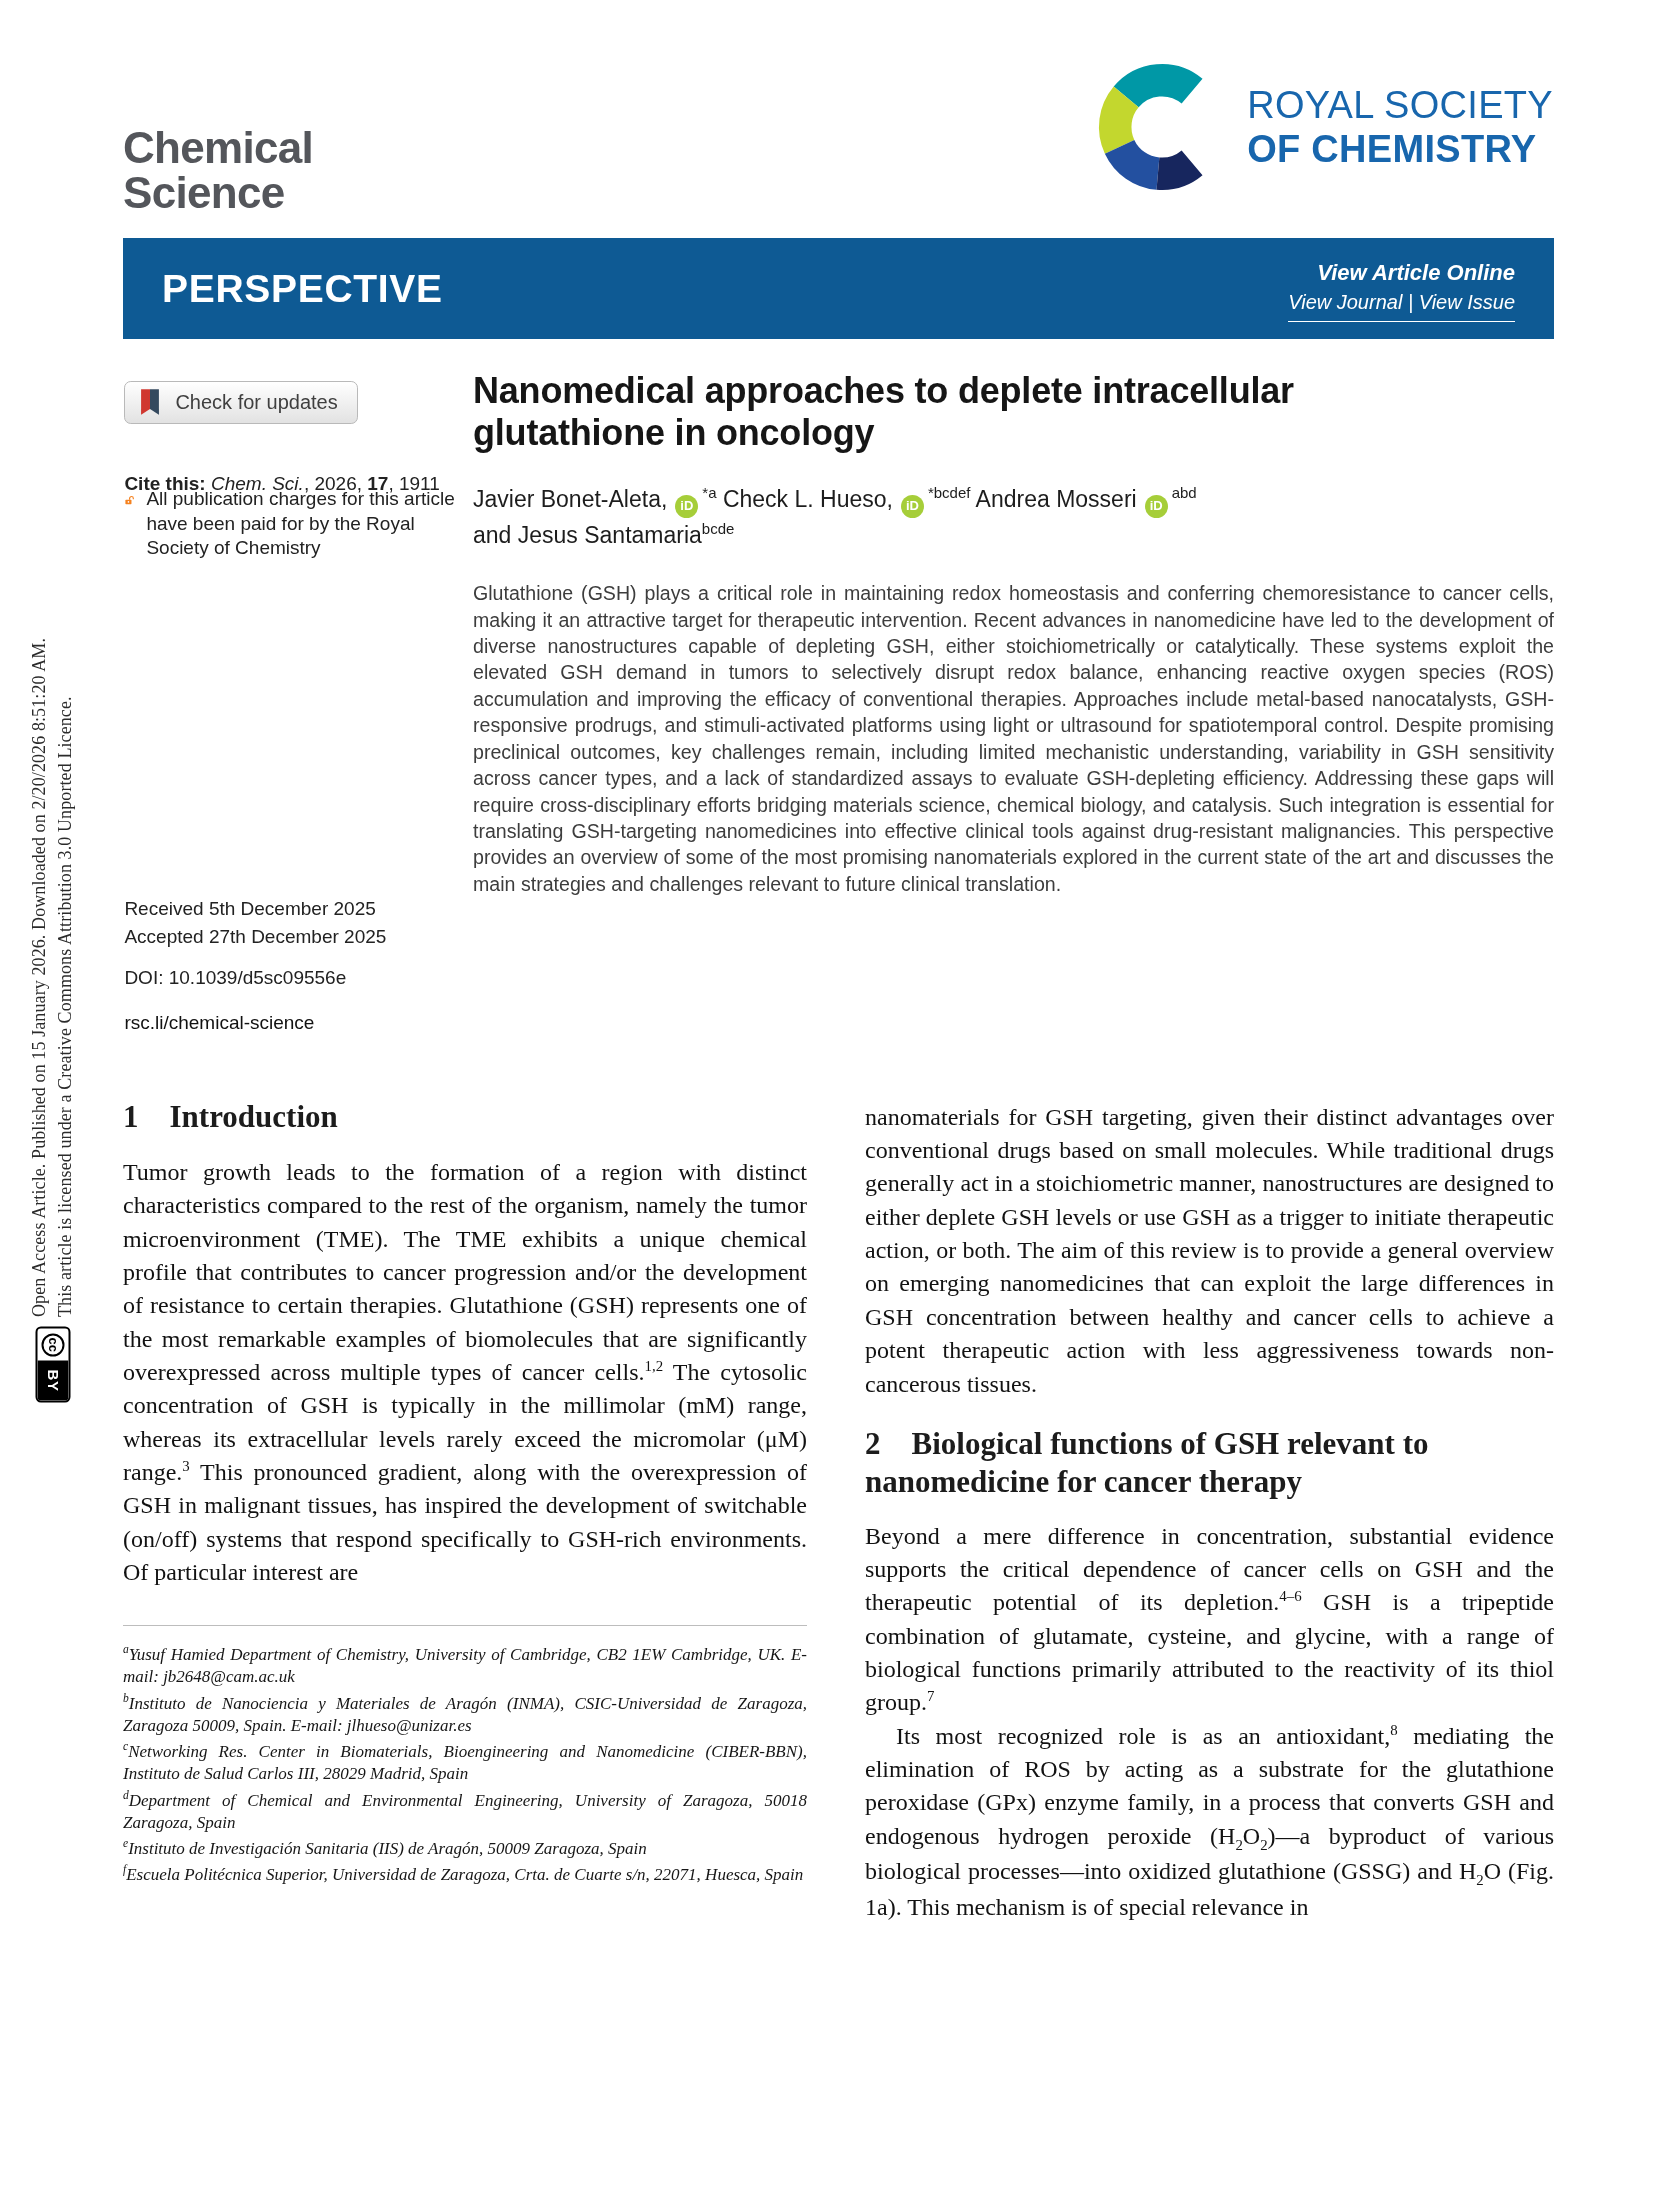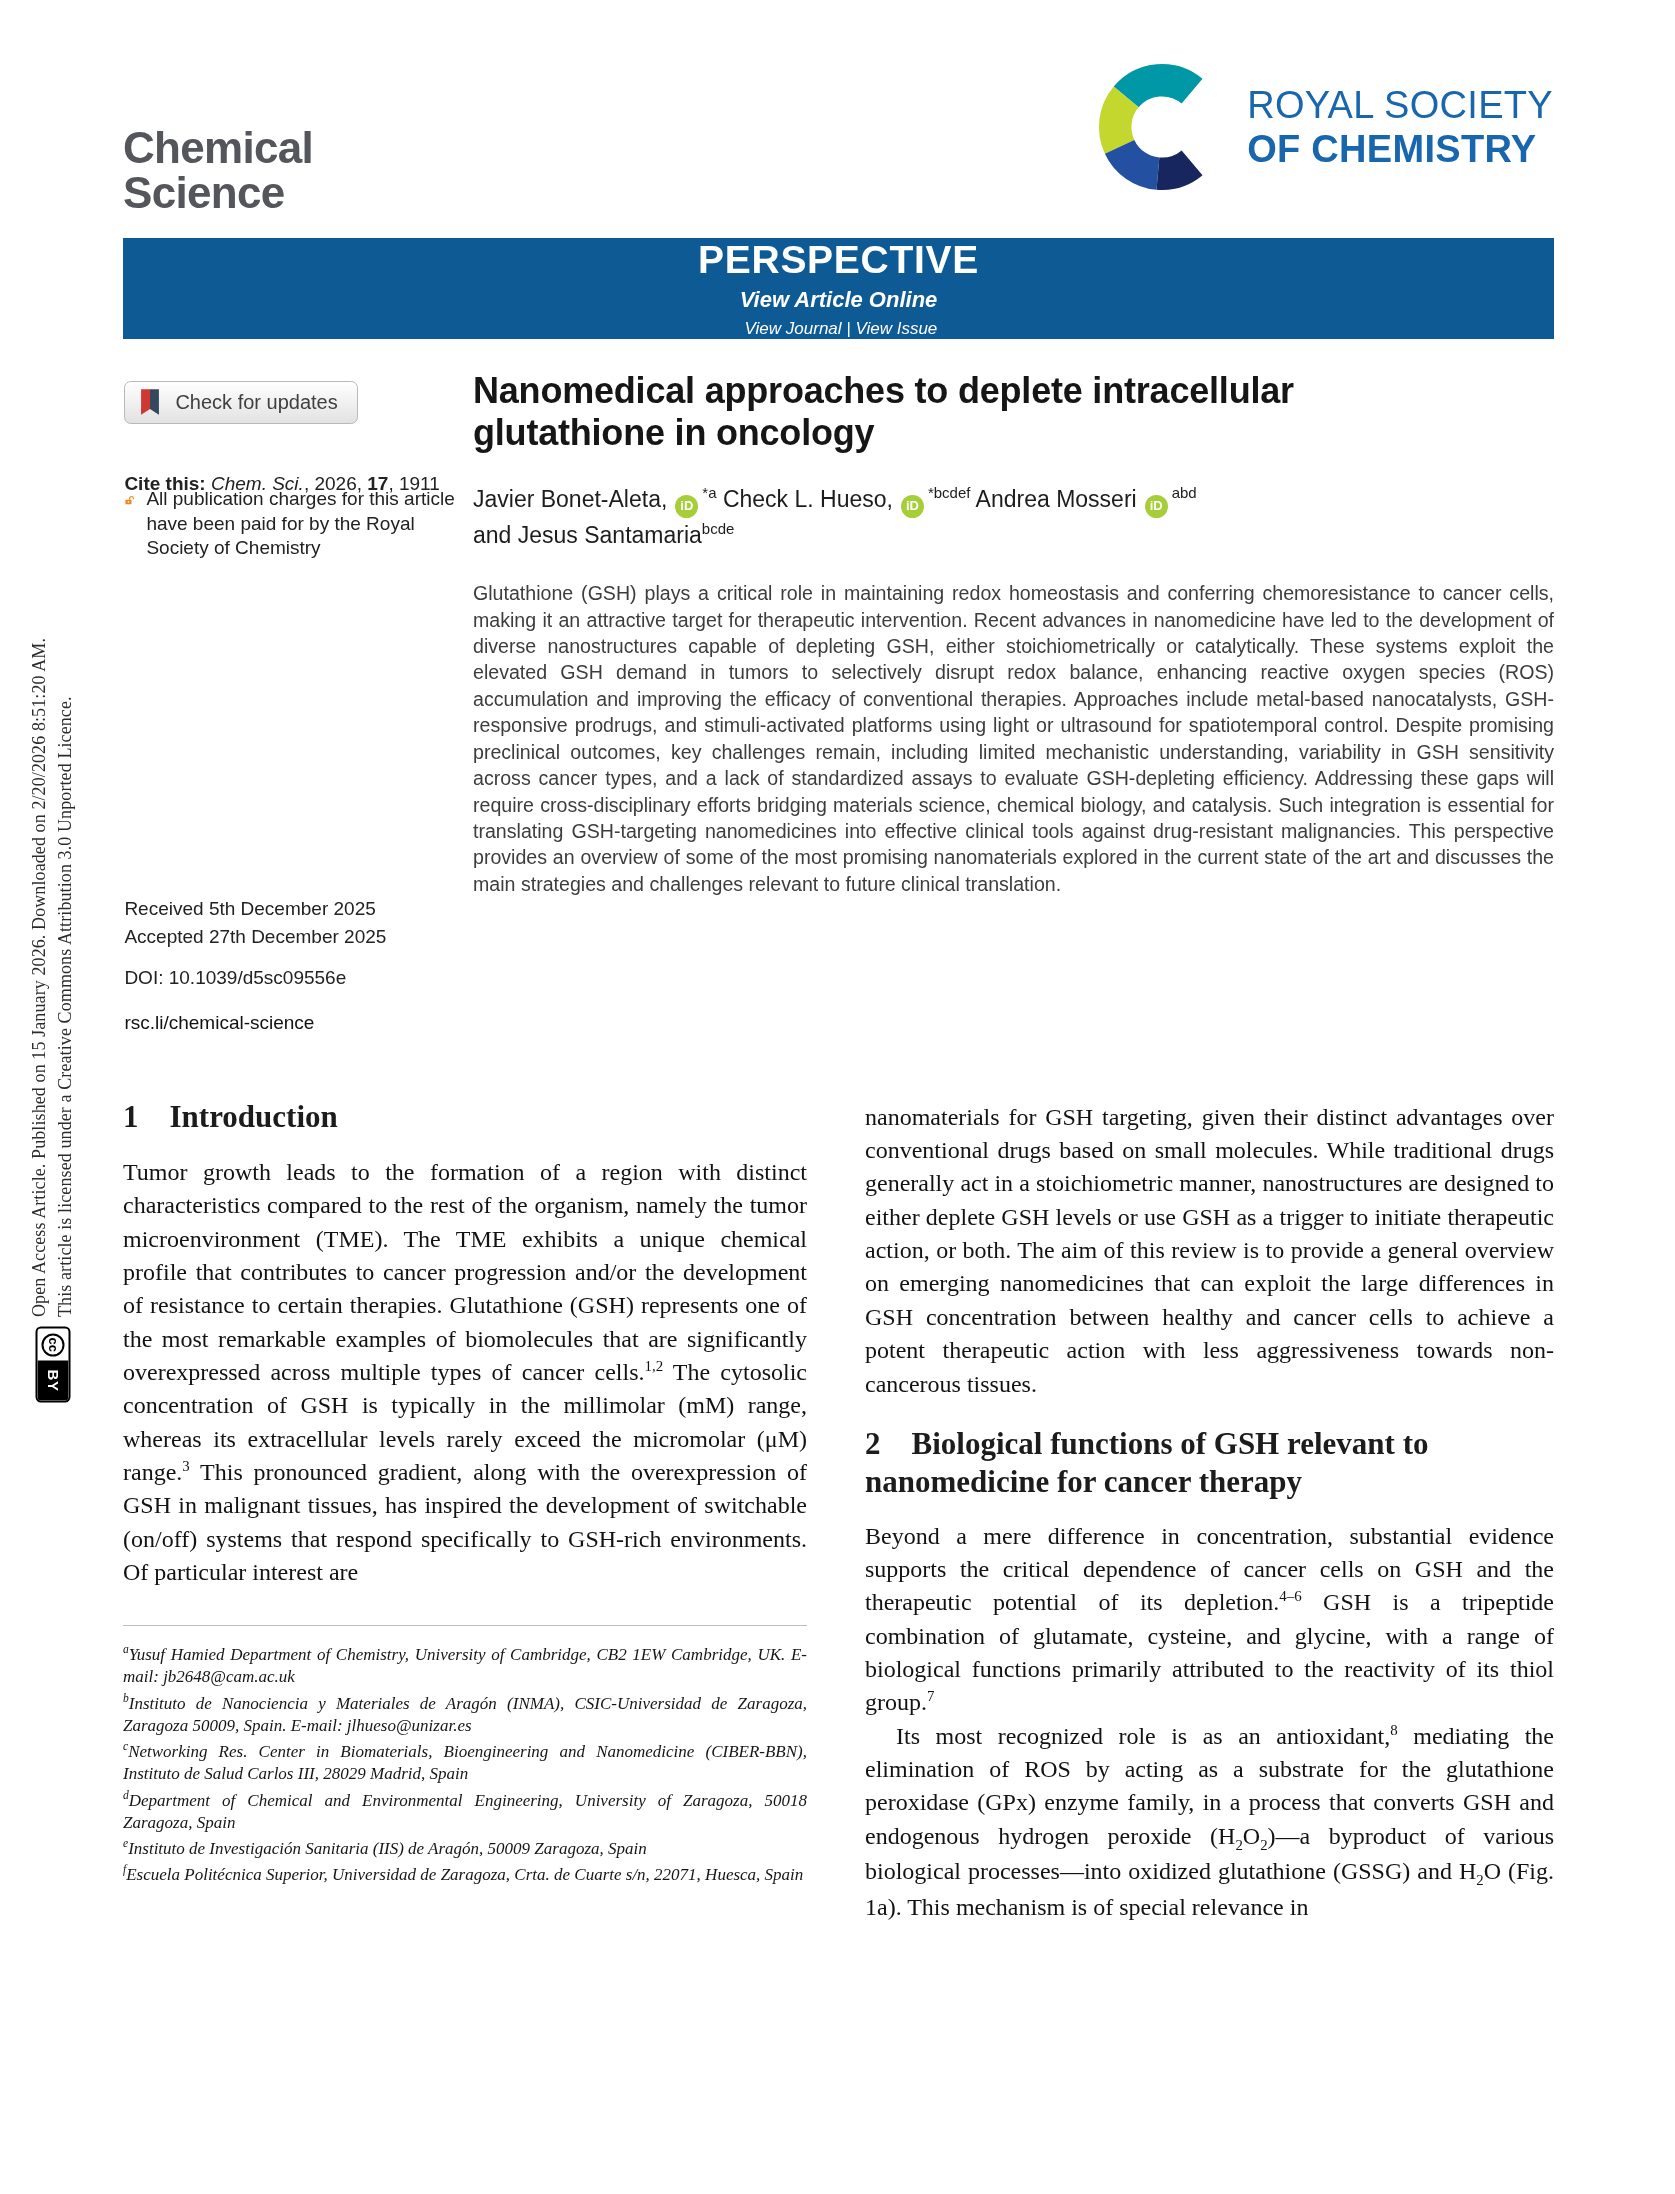--- a/index.html
+++ b/index.html
@@ -42,26 +42,26 @@
   }
   .rsc-logo { position:absolute; top:62px; right:122px; display:flex; align-items:center; gap:20px; }
   .rsc-logo svg { width:130px; height:130px; }
   .rsc-text { font-size:38px; line-height:1.17; color:#1866ad; letter-spacing:0.3px; }
   .rsc-text .l2 { font-weight:700; }
 
   
   .banner {
     position:absolute; left:123px; top:238px; width:1431px; height:101px;
     background:#0e5a94; color:#fff;
-    display:flex; align-items:center; justify-content:space-between; padding:0 39px;flex-direction:column;
+    display:flex; align-items:center; justify-content:space-between; padding:0 39px;
   }
   .banner-type { font-size:39px; font-weight:700; letter-spacing:0.7px; }
   .banner-links { text-align:right; padding-top:5.4px;font-style:italic; }
   .view-article { font-size:22px; font-weight:700; }
-  .view-links { font-size:17px; margin-top:5.4px; border-bottom:1.4px solid #fff; padding-bottom:6.8px; }
+  .view-links { font-size:20px; margin-top:5.4px; border-bottom:1.4px solid #fff; padding-bottom:6.8px; }
 
   
   .meta-col { position:absolute; left:123px; top:378px; width:341px; font-size:19px; color:#222; }
   .check-btn {
     position:absolute; top:2.7px; left:1.4px;
     display:inline-flex; align-items:center; gap:12px;
     border:1.4px solid #b9b9b9; border-radius:6.8px;
     background:linear-gradient(#ffffff,#e2e2e2);
     padding:6.8px 19px 6.8px 12px; font-size:20px; color:#3f3f3f; cursor:pointer;
   }

